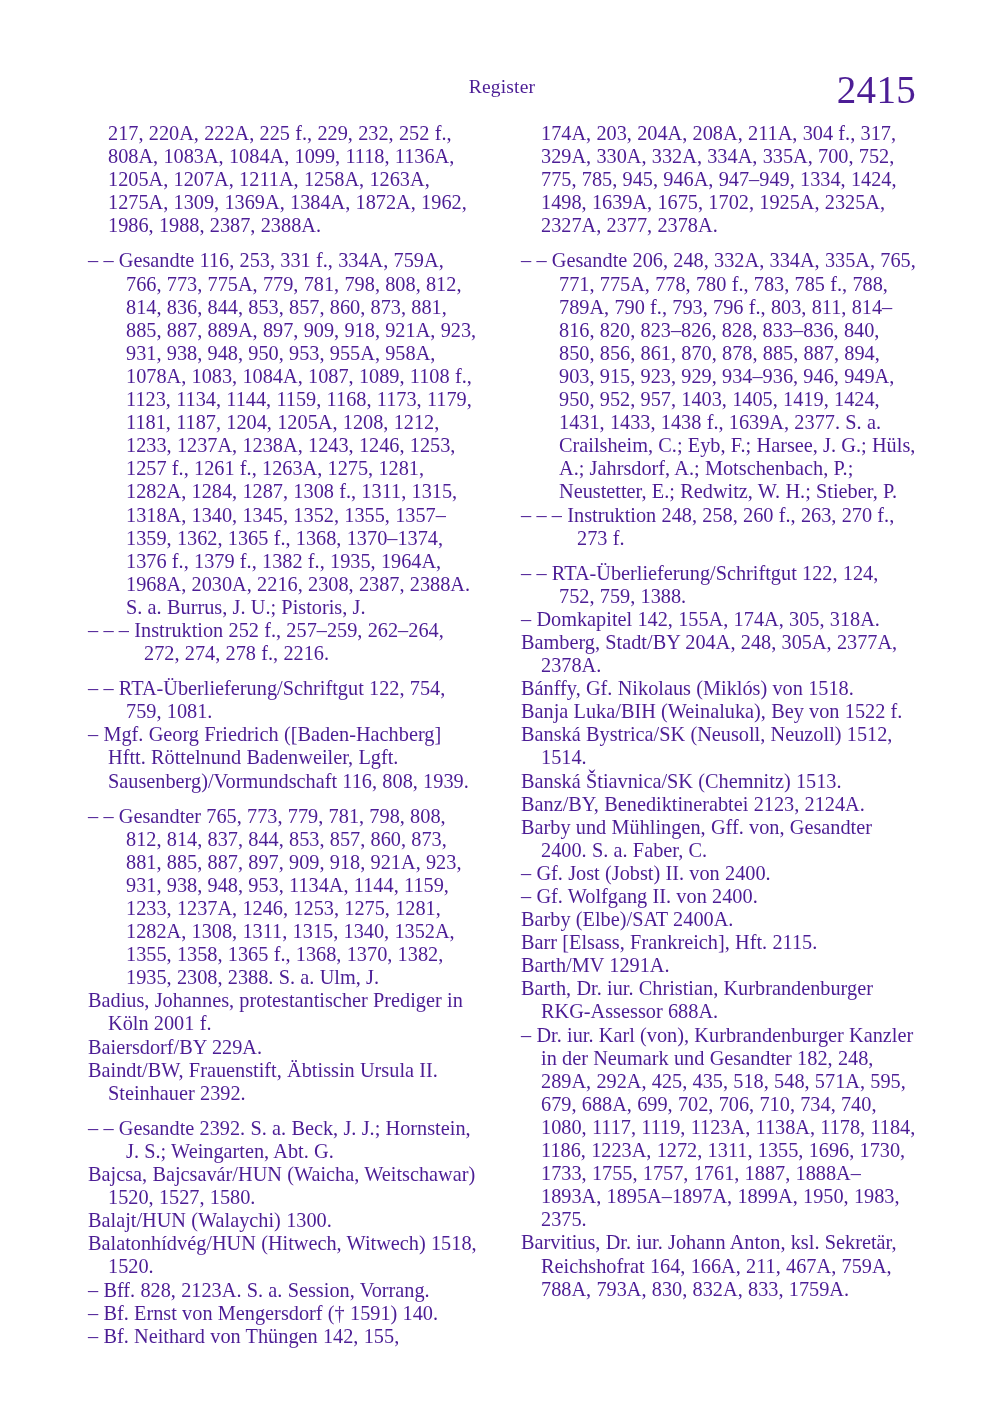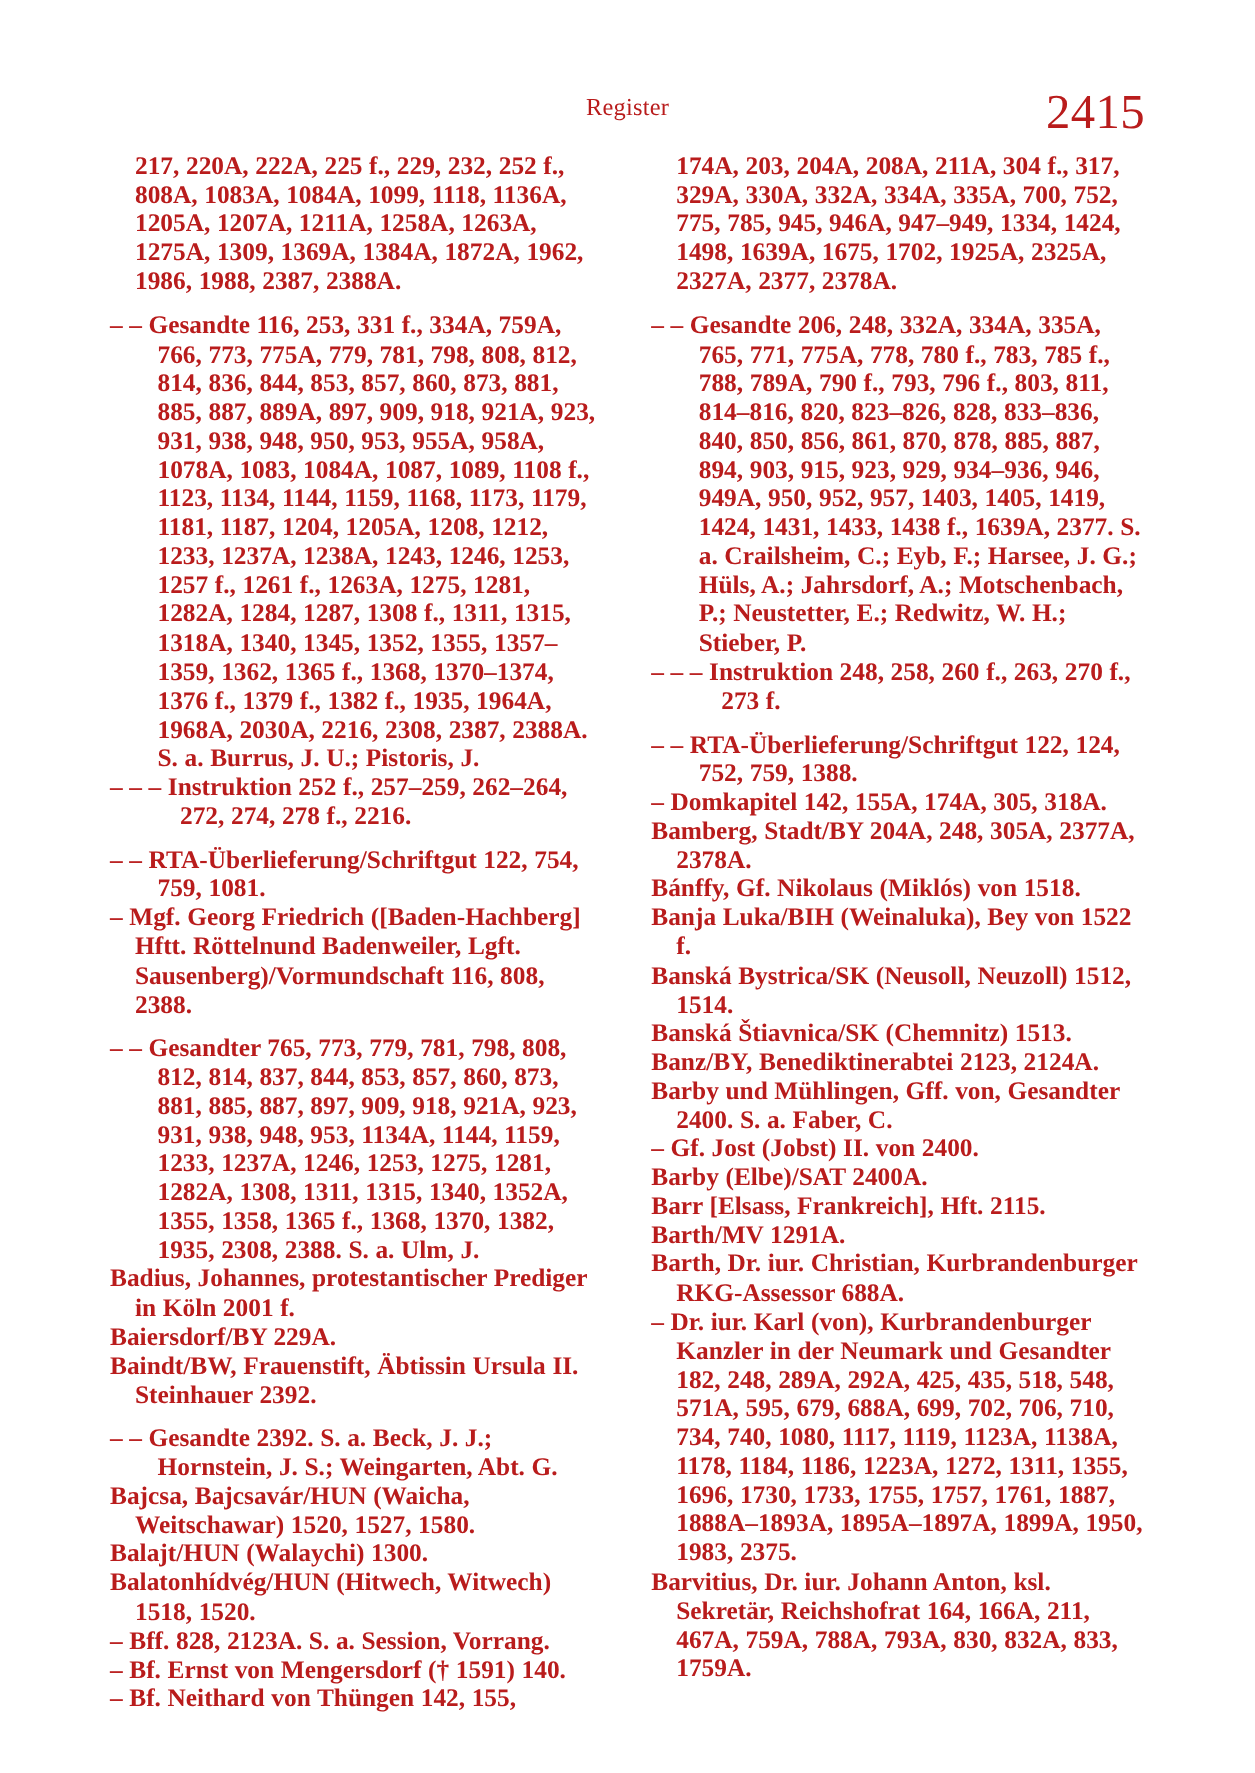--- a/index.html
+++ b/index.html
@@ -6,21 +6,21 @@
     margin: 0;
     padding: 0;
     background: #ffffff;
   }
   .page {
     position: relative;
     width: 1004px;
     height: 1418px;
     background: #ffffff;
     font-family: "Liberation Serif", "DejaVu Serif", serif;
-    color: #b91c1c;
+    color: #4c1d95;
     box-sizing: border-box;
     overflow: hidden;
   }
 
   
   .running-head {
     position: absolute;
     top: 76px;
     left: 88px;
     right: 88px;
@@ -43,21 +43,20 @@
   }
 
   
   .columns {
     position: absolute;
     top: 122px;
     left: 88px;
     width: 828px;
     display: flex;
     gap: 38px;
-    font-weight: bold;
   }
   .col {
     width: 395px;
     flex: 0 0 395px;
   }
 
   
   .entry {
     font-size: 20.3px;
     line-height: 23.1px;
@@ -87,21 +86,21 @@
     <div class="rh-title">Register</div>
     <div class="rh-folio">2415</div>
   </div>
 
   <div class="columns">
     <div class="col">
         <p class="entry cont">217, 220A, 222A, 225 f., 229, 232, 252 f., 808A, 1083A, 1084A, 1099, 1118, 1136A, 1205A, 1207A, 1211A, 1258A, 1263A, 1275A, 1309, 1369A, 1384A, 1872A, 1962, 1986, 1988, 2387, 2388A.</p>
         <p class="entry lvl2">– – Gesandte  116, 253, 331 f., 334A, 759A, 766, 773, 775A, 779, 781, 798, 808, 812, 814, 836, 844, 853, 857, 860, 873, 881, 885, 887, 889A, 897, 909, 918, 921A, 923, 931, 938, 948, 950, 953, 955A, 958A, 1078A, 1083, 1084A, 1087, 1089, 1108 f., 1123, 1134, 1144, 1159, 1168, 1173, 1179, 1181, 1187, 1204, 1205A, 1208, 1212, 1233, 1237A, 1238A, 1243, 1246, 1253, 1257 f., 1261 f., 1263A, 1275, 1281, 1282A, 1284, 1287, 1308 f., 1311, 1315, 1318A, 1340, 1345, 1352, 1355, 1357–1359, 1362, 1365 f., 1368, 1370–1374, 1376 f., 1379 f., 1382 f., 1935, 1964A, 1968A, 2030A, 2216, 2308, 2387, 2388A.  S. a. Burrus, J. U.; Pistoris, J.</p>
         <p class="entry lvl3">– – – Instruktion  252 f., 257–259, 262–264, 272, 274, 278 f., 2216.</p>
         <p class="entry lvl2">– – RTA-Überlieferung/Schriftgut  122, 754, 759, 1081.</p>
-        <p class="entry lvl1">– Mgf. Georg Friedrich ([Baden-Hachberg] Hftt. Röttelnund Badenweiler, Lgft. Sausenberg)/Vormundschaft  116, 808, 2388.</p>
+        <p class="entry lvl1">– Mgf. Georg Friedrich ([Baden-Hachberg] Hftt. Röttelnund Badenweiler, Lgft. Sausenberg)/Vormundschaft  116, 808, 1939.</p>
         <p class="entry lvl2">– – Gesandter  765, 773, 779, 781, 798, 808, 812, 814, 837, 844, 853, 857, 860, 873, 881, 885, 887, 897, 909, 918, 921A, 923, 931, 938, 948, 953, 1134A, 1144, 1159, 1233, 1237A, 1246, 1253, 1275, 1281, 1282A, 1308, 1311, 1315, 1340, 1352A, 1355, 1358, 1365 f., 1368, 1370, 1382, 1935, 2308, 2388.  S. a. Ulm, J.</p>
         <p class="entry lvl1">Badius, Johannes, protestantischer Prediger in Köln  2001 f.</p>
         <p class="entry lvl1">Baiersdorf/BY  229A.</p>
         <p class="entry lvl1">Baindt/BW, Frauenstift, Äbtissin Ursula II. Steinhauer  2392.</p>
         <p class="entry lvl2">– – Gesandte  2392.  S. a. Beck, J. J.; Hornstein, J. S.; Weingarten, Abt. G.</p>
         <p class="entry lvl1">Bajcsa, Bajcsavár/HUN (Waicha, Weitschawar)  1520, 1527, 1580.</p>
         <p class="entry lvl1">Balajt/HUN (Walaychi)  1300.</p>
         <p class="entry lvl1">Balatonhídvég/HUN (Hitwech, Witwech) 1518, 1520.</p>
         <p class="entry lvl1">– Bff.  828, 2123A.  S. a. Session, Vorrang.</p>
         <p class="entry lvl1">– Bf. Ernst von Mengersdorf († 1591)  140.</p>
@@ -114,20 +113,21 @@
         <p class="entry lvl2">– – RTA-Überlieferung/Schriftgut  122, 124, 752, 759, 1388.</p>
         <p class="entry lvl1">– Domkapitel  142, 155A, 174A, 305, 318A.</p>
         <p class="entry lvl1">Bamberg, Stadt/BY  204A, 248, 305A, 2377A, 2378A.</p>
         <p class="entry lvl1">Bánffy, Gf. Nikolaus (Miklós) von  1518.</p>
         <p class="entry lvl1">Banja Luka/BIH (Weinaluka), Bey von 1522 f.</p>
         <p class="entry lvl1">Banská Bystrica/SK (Neusoll, Neuzoll)  1512, 1514.</p>
         <p class="entry lvl1">Banská Štiavnica/SK (Chemnitz)  1513.</p>
         <p class="entry lvl1">Banz/BY, Benediktinerabtei  2123, 2124A.</p>
         <p class="entry lvl1">Barby und Mühlingen, Gff. von, Gesandter 2400.  S. a. Faber, C.</p>
         <p class="entry lvl1">– Gf. Jost (Jobst) II. von  2400.</p>
+        <p class="entry lvl1">– Gf. Wolfgang II. von  2400.</p>
         <p class="entry lvl1">Barby (Elbe)/SAT  2400A.</p>
         <p class="entry lvl1">Barr [Elsass, Frankreich], Hft.  2115.</p>
         <p class="entry lvl1">Barth/MV  1291A.</p>
         <p class="entry lvl1">Barth, Dr. iur. Christian, Kurbrandenburger RKG-Assessor  688A.</p>
         <p class="entry lvl1">– Dr. iur. Karl (von), Kurbrandenburger Kanzler in der Neumark und Gesandter 182, 248, 289A, 292A, 425, 435, 518, 548, 571A, 595, 679, 688A, 699, 702, 706, 710, 734, 740, 1080, 1117, 1119, 1123A, 1138A, 1178, 1184, 1186, 1223A, 1272, 1311, 1355, 1696, 1730, 1733, 1755, 1757, 1761, 1887, 1888A–1893A, 1895A–1897A, 1899A, 1950, 1983, 2375.</p>
         <p class="entry lvl1">Barvitius, Dr. iur. Johann Anton, ksl. Sekretär, Reichshofrat  164, 166A, 211, 467A, 759A, 788A, 793A, 830, 832A, 833, 1759A.</p>
       </div>
   </div>
 
 </div>

